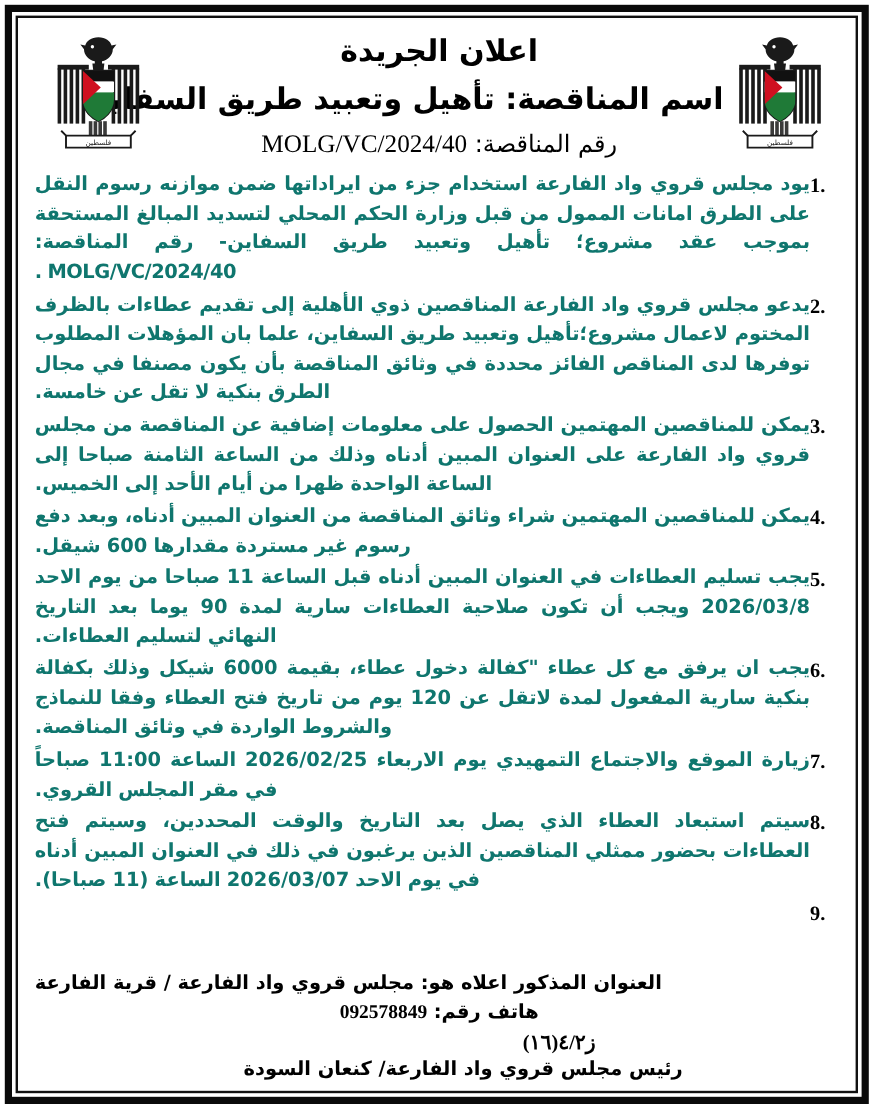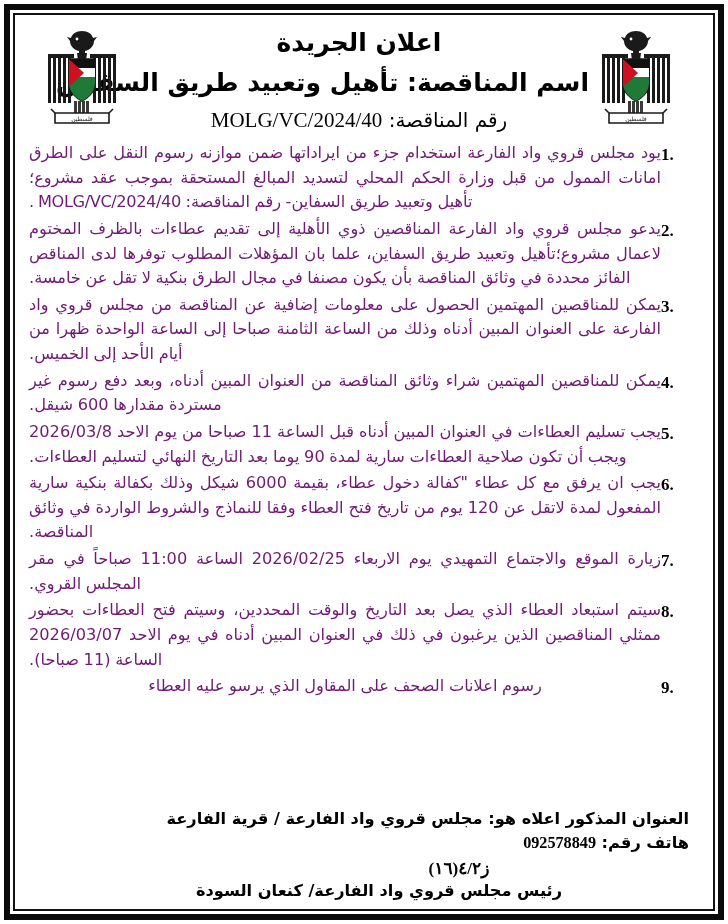--- a/index.html
+++ b/index.html
@@ -30,21 +30,21 @@
     background: #ffffff;
     padding: 3px;
   }
   
   .frame-inner {
     box-sizing: border-box;
     width: 100%;
     height: 100%;
     border: 2px solid #111111;
     background: #ffffff;
-    padding: 6px 20px 4px 10px;
+    padding: 6px 6px 4px 10px;
     display: flex;
     flex-direction: column;
   }
 
   
   .header {
     position: relative;
     min-height: 118px;
   }
   .emblem {
@@ -118,26 +118,26 @@
     font-size: 17px;
     line-height: 1.52;
     text-align: left;
     padding-top: 1px;
     direction: ltr;
     color: #000;
   }
   .clause-body {
     flex: 1 1 auto;
     font-family: "DejaVu Sans", "Liberation Sans", sans-serif;
-    font-weight: 400;
+    font-weight: 700;
     font-size: 16.2px;
     line-height: 1.52;
     text-align: justify;
     text-align-last: left;
-    color: #701a75;
+    color: #0f766e;
     letter-spacing: -0.4px;
     word-spacing: -0.5px;
   }
   
   .clause-body.center { text-align: center; text-align-last: center; }
 
   .ltr {
     direction: ltr;
     unicode-bidi: embed;
     font-family: "Liberation Serif", serif;
@@ -147,22 +147,22 @@
   
   .footer {
     padding: 0 4px 2px 4px;
     font-family: "DejaVu Sans", "Liberation Sans", sans-serif;
     font-weight: 700;
     font-size: 16.2px;
     line-height: 1.5;
     color: #000;
     letter-spacing: -0.4px;
   }
-  .footer-line { text-align: right; }
-  .footer-line.phone { text-align: right; }
+  .footer-line { text-align: left; }
+  .footer-line.phone { text-align: center; }
   .ref-line {
     text-align: center;
     font-family: "Liberation Serif", serif;
     font-size: 17px;
     margin-top: 1px;
     margin-right: -200px;
   }
   .signature {
     text-align: center;
     margin-top: -3px;
@@ -310,21 +310,20 @@
           <li class="clause">
             <span class="clause-num">7.</span>
             <span class="clause-body">زيارة الموقع والاجتماع التمهيدي يوم الاربعاء 2026/02/25 الساعة 11:00 صباحاً في مقر المجلس القروي.</span>
           </li>
           <li class="clause">
             <span class="clause-num">8.</span>
             <span class="clause-body">سيتم استبعاد العطاء الذي يصل بعد التاريخ والوقت المحددين، وسيتم فتح العطاءات بحضور ممثلي المناقصين الذين يرغبون في ذلك في العنوان المبين أدناه في يوم الاحد 2026/03/07 الساعة (11 صباحا).</span>
           </li>
           <li class="clause">
             <span class="clause-num">9.</span>
-            <span class="clause-body center">رسوم اعلانات الصحف على المقاول الذي يرسو عليه العطاء</span>
           </li>
         </ol>
       </div>
 
       <div class="footer">
         <div class="footer-line">العنوان المذكور اعلاه هو: مجلس قروي واد الفارعة / قرية الفارعة</div>
         <div class="footer-line phone">
           <span>هاتف رقم:</span>
           <span class="ltr">092578849</span>
         </div>

